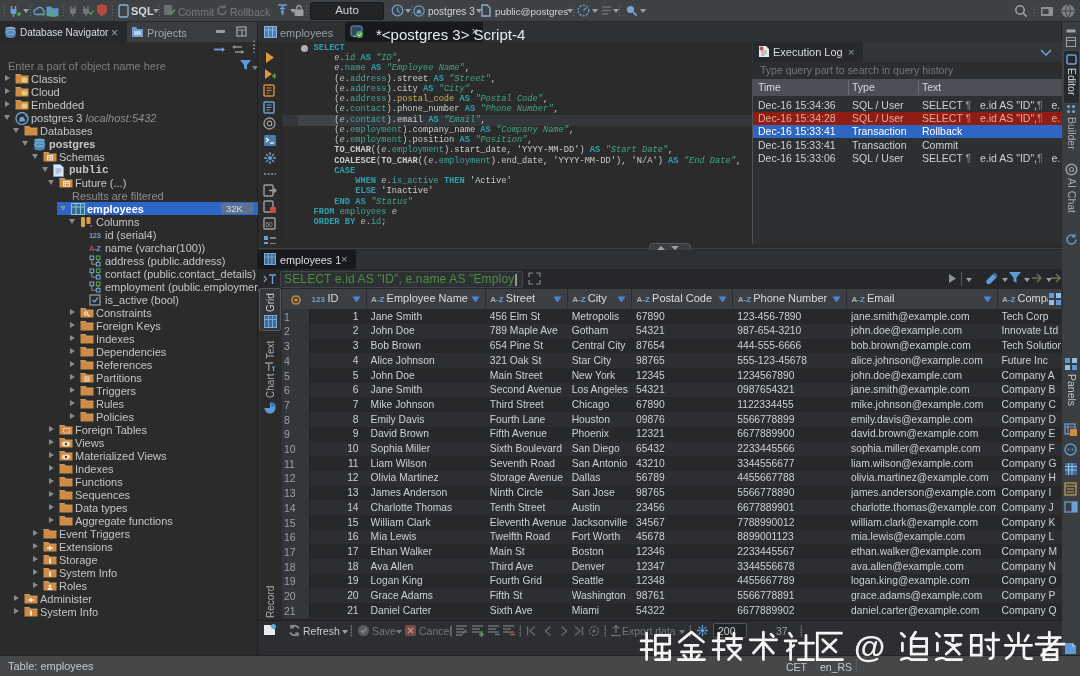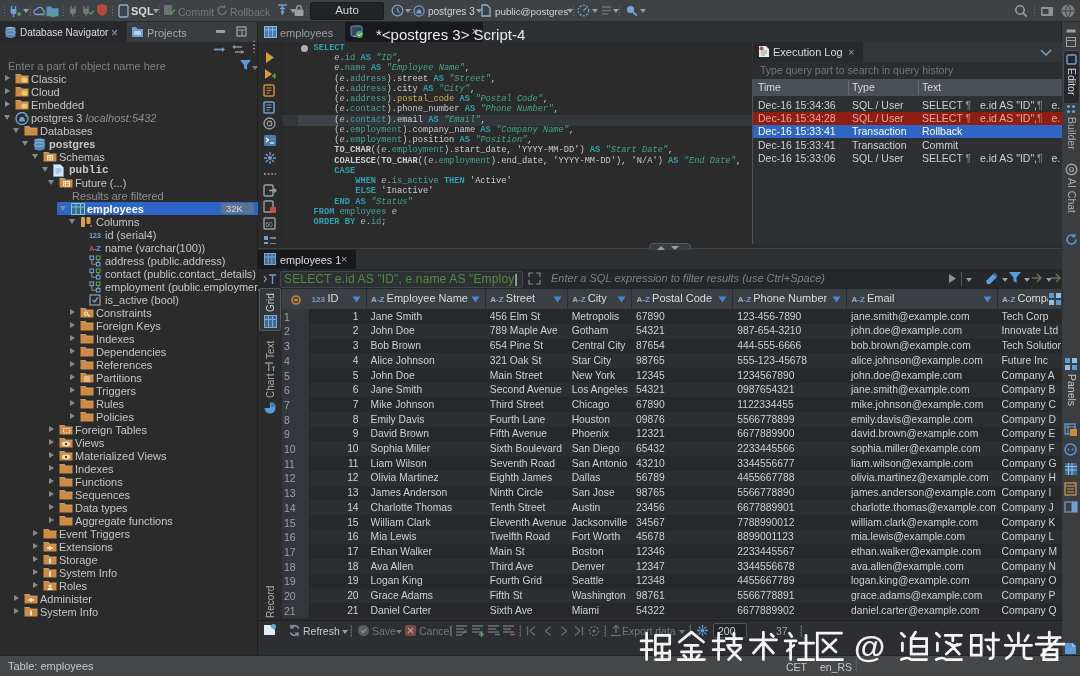--- a/index.html
+++ b/index.html
@@ -680,21 +680,20 @@
 <div class="a" style="left:258px;top:269px;width:804px;height:20px;background:#25272a"></div>
 <svg class="a" style="left:263px;top:273px" width="14" height="12" viewBox="0 0 14 12">
       <path d="M1 3l2.5 3L1 9" stroke="#8e9296" stroke-width="1.2" fill="none"></path>
       <path d="M6 2h7M9.5 2v9" stroke="#6f9fd2" stroke-width="1.4"></path>
     </svg>
     <div class="a" style="left:280px;top:270.5px;width:243px;height:17px;background:#2d3134;border:1px solid #41464b;border-radius:2px"></div>
 <div class="a tx" style="left:284px;top:272px;font-size:12px;color:#4f8c43;letter-spacing:0.15px">SELECT e.id AS "ID", e.name AS "Employ<span style="color:#e8eaec">|</span></div>
     <svg class="a" style="left:528px;top:272px" width="13" height="13" viewBox="0 0 13 13">
       <path d="M1 5V1h4M8 1h4v4M12 8v4H8M5 12H1V8" fill="none" stroke="#84888c" stroke-width="1.2"></path>
     </svg>
-    <div class="a tx" style="left:551px;top:272px;font-size:11px;color:#7c8084;font-style:italic">Enter a SQL expression to filter results (use Ctrl+Space)</div>
 <svg class="a" style="left:948px;top:273px" width="9" height="11" viewBox="0 0 9 11">
       <path d="M1 1l7 4.5L1 10z" fill="#8e9296"></path>
     </svg>
     <div class="a" style="left:961px;top:272px;width:1px;height:14px;background:#55585b"></div>
 <div class="a" style="left:966px;top:278px">
       <div class="dd"></div>
     </div>
 <svg class="a" style="left:984px;top:271px" width="16" height="15" viewBox="0 0 16 15">
       <path d="M2 10L9 3l4 3-7 7H3z" fill="#5b9bd8"></path>
       <path d="M10 2l3 3" stroke="#3f7ab8" stroke-width="1.5"></path>
@@ -895,21 +894,21 @@
     <div class="a tx" style="left:489.8px;top:457.7px;width:75.9px;font-size:10.3px;color:#ced1d4;overflow:hidden">Seventh Road</div>
     <div class="a tx" style="left:571.7px;top:457.7px;width:58.4px;font-size:10.3px;color:#ced1d4;overflow:hidden">San Antonio</div>
     <div class="a tx" style="left:636.1px;top:457.7px;width:95.1px;font-size:10.3px;color:#ced1d4;overflow:hidden">43210</div>
     <div class="a tx" style="left:737.2px;top:457.7px;width:107.8px;font-size:10.3px;color:#ced1d4;overflow:hidden">3344556677</div>
     <div class="a tx" style="left:851.0px;top:457.7px;width:144.5px;font-size:10.3px;color:#ced1d4;overflow:hidden">liam.wilson@example.com</div>
     <div class="a tx" style="left:1001.5px;top:457.7px;width:59.5px;font-size:10.3px;color:#ced1d4;overflow:hidden">Company G</div>
     <div class="a" style="left:310px;top:470.9px;width:752px;height:14.7px;background:#2c2e31"></div>
 <div class="a tx" style="left:284px;top:472.4px;font-size:10.5px;color:#9ca1a5">12</div>
     <div class="a tx" style="left:310.0px;top:472.4px;width:48.6px;text-align:right;font-size:10.3px;color:#ced1d4;overflow:hidden">12</div>
     <div class="a tx" style="left:370.6px;top:472.4px;width:113.2px;font-size:10.3px;color:#ced1d4;overflow:hidden">Olivia Martinez</div>
-    <div class="a tx" style="left:489.8px;top:472.4px;width:75.9px;font-size:10.3px;color:#ced1d4;overflow:hidden">Eighth James</div>
+    <div class="a tx" style="left:489.8px;top:472.4px;width:75.9px;font-size:10.3px;color:#ced1d4;overflow:hidden">Storage Avenue</div>
     <div class="a tx" style="left:571.7px;top:472.4px;width:58.4px;font-size:10.3px;color:#ced1d4;overflow:hidden">Dallas</div>
     <div class="a tx" style="left:636.1px;top:472.4px;width:95.1px;font-size:10.3px;color:#ced1d4;overflow:hidden">56789</div>
     <div class="a tx" style="left:737.2px;top:472.4px;width:107.8px;font-size:10.3px;color:#ced1d4;overflow:hidden">4455667788</div>
     <div class="a tx" style="left:851.0px;top:472.4px;width:144.5px;font-size:10.3px;color:#ced1d4;overflow:hidden">olivia.martinez@example.com</div>
     <div class="a tx" style="left:1001.5px;top:472.4px;width:59.5px;font-size:10.3px;color:#ced1d4;overflow:hidden">Company H</div>
     <div class="a" style="left:310px;top:485.6px;width:752px;height:14.7px;background:#26282a"></div>
 <div class="a tx" style="left:284px;top:487.1px;font-size:10.5px;color:#9ca1a5">13</div>
     <div class="a tx" style="left:310.0px;top:487.1px;width:48.6px;text-align:right;font-size:10.3px;color:#ced1d4;overflow:hidden">13</div>
     <div class="a tx" style="left:370.6px;top:487.1px;width:113.2px;font-size:10.3px;color:#ced1d4;overflow:hidden">James Anderson</div>
     <div class="a tx" style="left:489.8px;top:487.1px;width:75.9px;font-size:10.3px;color:#ced1d4;overflow:hidden">Ninth Circle</div>

